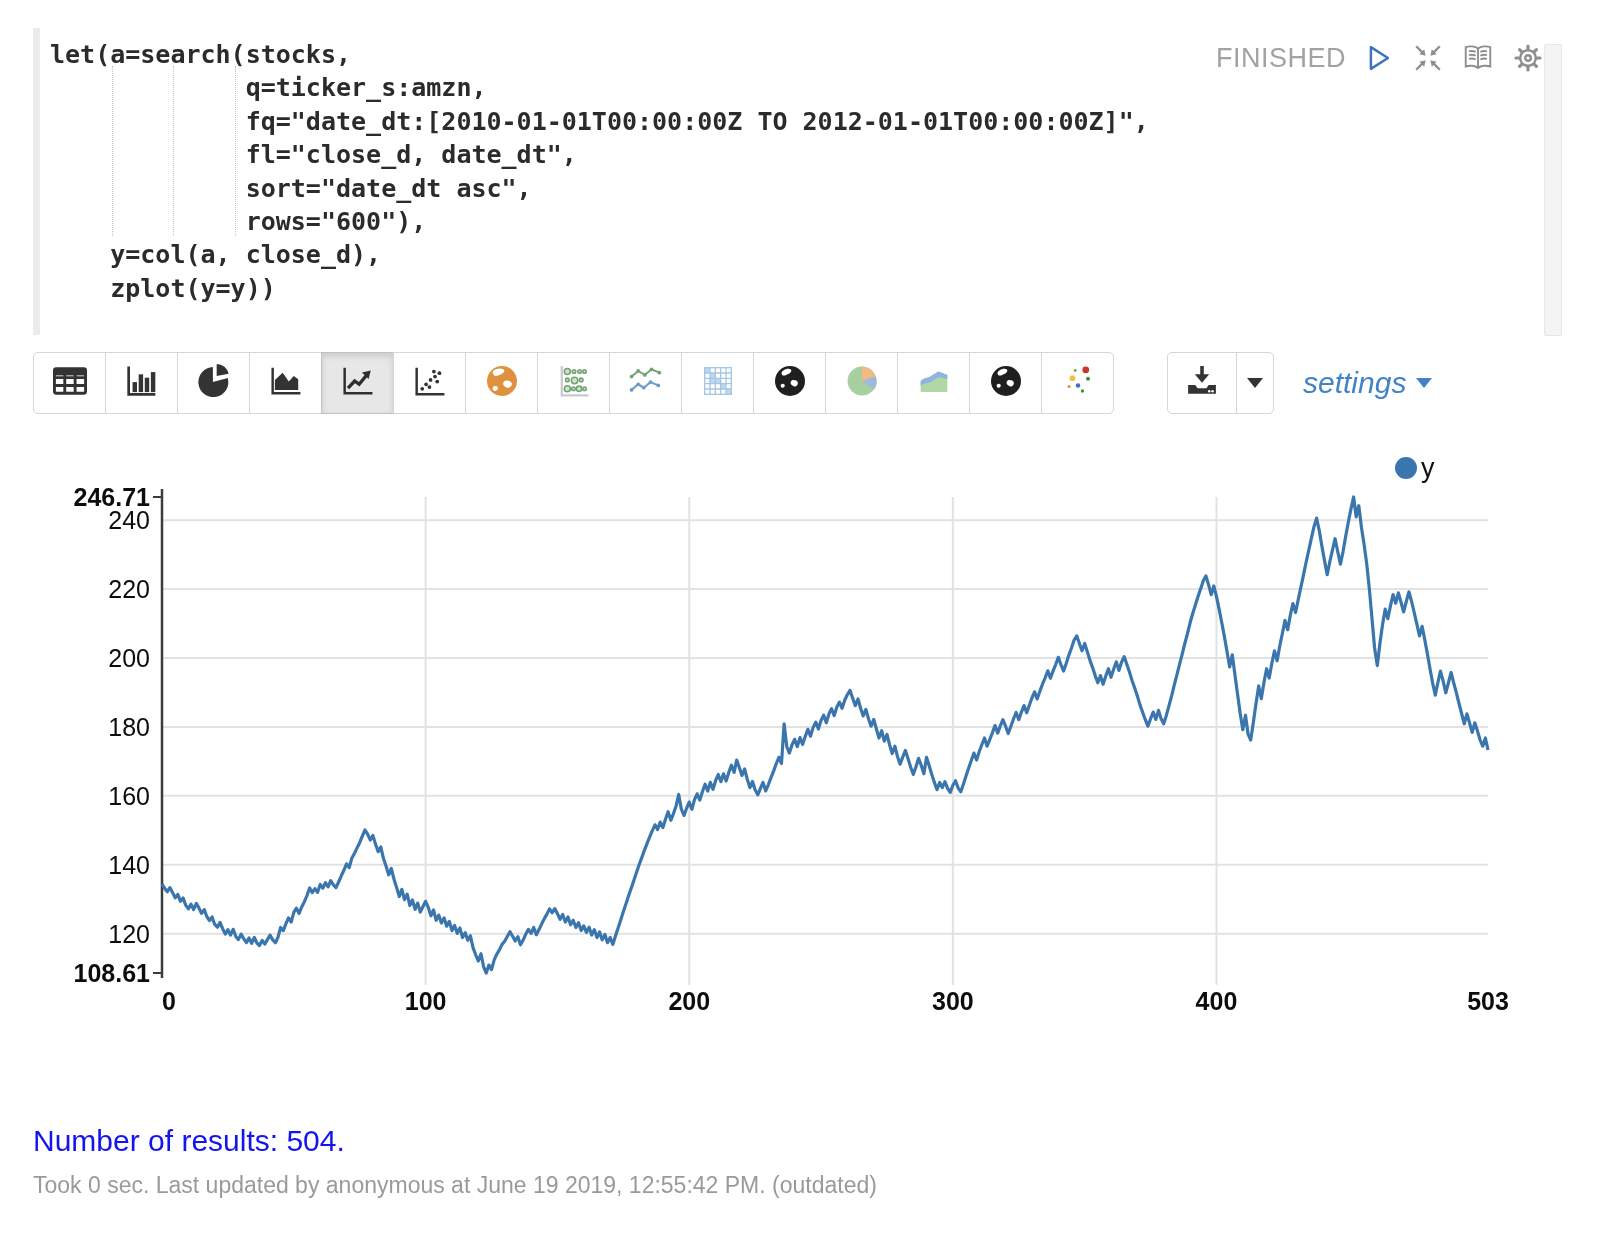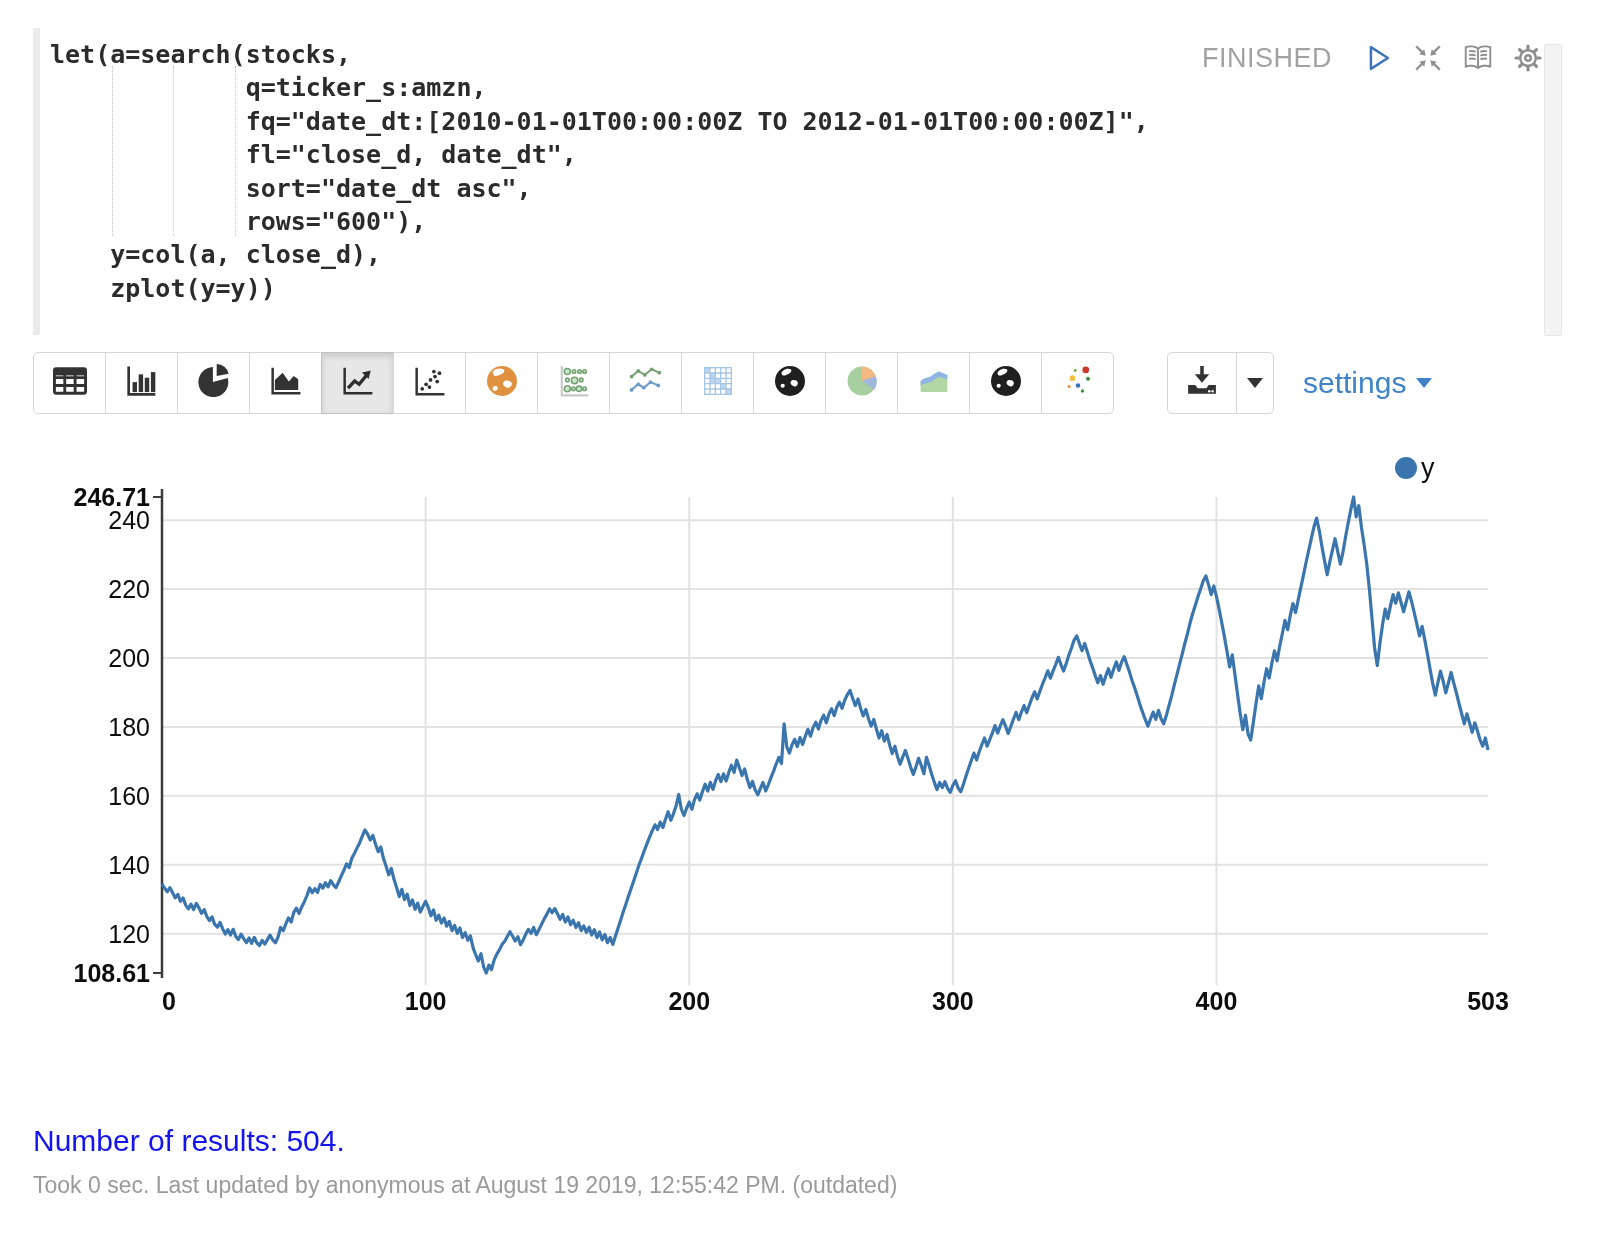--- a/index.html
+++ b/index.html
@@ -12,39 +12,39 @@
   #code-editor{left:50px;top:38px;margin:0;
        font-family:"DejaVu Sans Mono","Liberation Mono",monospace;
        font-size:25px;line-height:33.4px;font-weight:bold;color:#2b2b2b;
        white-space:pre;}
   .indent-guide{width:0;border-left:1px dotted #c4c4c4;top:66px;height:170px;}
   #guide1{left:112px;} #guide2{left:173px;} #guide3{left:235px;}
   #code-scrollbar{left:1544px;top:44px;width:16px;height:290px;background:#f4f4f4;
        border:1px solid #e7e7e7;border-radius:2px;}
 
   #para-controls{top:38px;right:66px;height:40px;display:flex;align-items:center;gap:14px;}
-  #status-label{font-size:27px;color:#a2a2a2;letter-spacing:.5px;margin-right:14px;}
+  #status-label{font-size:27px;color:#a2a2a2;letter-spacing:.5px;}
   .ctl{width:36px;height:36px;display:inline-flex;align-items:center;justify-content:center;cursor:pointer;}
   .ctl svg{width:34px;height:34px;}
 
   
   #toolbar{left:33px;top:352px;display:flex;}
   .btn{width:73px;height:62px;background:#fff;border:1px solid #d6d6d6;margin-left:-1px;
        display:flex;align-items:center;justify-content:center;cursor:pointer;box-sizing:border-box;}
   .btn:first-child{border-top-left-radius:5px;border-bottom-left-radius:5px;margin-left:0;}
   .btn:last-child{border-top-right-radius:5px;border-bottom-right-radius:5px;}
   .btn.selected{background:#e7e7e7;box-shadow:inset 0 3px 6px rgba(0,0,0,.13);border-color:#c2c2c2;}
   .btn svg{width:40px;height:40px;}
   #download-group{left:1167px;top:352px;display:flex;}
   #download-group .btn{width:70px;}
   #download-group .btn.caret-btn{width:38px;}
   .caret{width:0;height:0;border-left:8px solid transparent;border-right:8px solid transparent;
        border-top:10px solid #333;}
   #settings-link{left:1303px;top:366px;font-size:30px;color:#4083c9;cursor:pointer;
-       display:flex;align-items:center;gap:10px;}
+       display:flex;align-items:center;gap:10px;font-style:italic;}
   #settings-link .caret{border-top-color:#4083c9;}
 
   
   #chart-wrap{left:0;top:440px;width:1612px;height:585px;}
   
   #results-line{left:33px;top:1124px;font-size:30px;color:#1414ee;}
   #footer-line{left:33px;top:1172px;font-size:23px;color:#9a9a9a;}
 </style>
 </head>
 <body>
@@ -318,13 +318,13 @@
       <text x="1216.4731610337972" y="570" font-family="&quot;Liberation Sans&quot;,sans-serif" font-size="25" fill="#0d0d0d" text-anchor="middle" font-weight="bold">400</text>
       <text x="1488" y="570" font-family="&quot;Liberation Sans&quot;,sans-serif" font-size="25" fill="#0d0d0d" text-anchor="middle" font-weight="bold">503</text>
       <path d="M162.0 443.8 L164.6 448.2 L167.3 451.7 L169.9 447.6 L172.5 452.4 L175.2 457.9 L177.8 454.4 L180.5 461.3 L183.1 457.9 L185.7 465.1 L188.4 468.9 L191.0 464.1 L193.6 469.6 L196.3 463.4 L198.9 467.9 L201.5 473.4 L204.2 469.6 L206.8 476.5 L209.5 480.6 L212.1 476.9 L214.7 484.4 L217.4 487.2 L220.0 482.4 L222.6 488.6 L225.3 494.1 L227.9 489.6 L230.5 495.1 L233.2 489.3 L235.8 496.5 L238.4 499.6 L241.1 494.1 L243.7 498.6 L246.4 502.7 L249.0 497.9 L251.6 503.4 L254.3 497.5 L256.9 503.0 L259.5 505.5 L262.2 500.3 L264.8 504.1 L267.4 499.6 L270.1 495.1 L272.7 499.9 L275.4 502.7 L278.0 497.2 L280.6 487.5 L283.3 490.6 L285.9 483.7 L288.5 477.9 L291.2 482.0 L293.8 472.4 L296.4 468.2 L299.1 473.4 L301.7 466.9 L304.4 461.7 L307.0 455.5 L309.6 447.9 L312.3 452.7 L314.9 448.6 L317.5 452.4 L320.2 444.5 L322.8 448.2 L325.4 442.7 L328.1 446.9 L330.7 440.7 L333.4 444.8 L336.0 447.6 L338.6 442.0 L341.3 435.8 L343.9 430.3 L346.5 423.8 L349.2 427.6 L351.8 418.3 L354.4 413.4 L357.1 407.9 L359.7 402.7 L362.3 396.2 L365.0 390.0 L367.6 394.1 L370.3 400.0 L372.9 395.5 L375.5 404.1 L378.2 411.7 L380.8 406.9 L383.4 418.3 L386.1 426.2 L388.7 434.8 L391.3 428.3 L394.0 439.3 L396.6 447.6 L399.3 456.5 L401.9 449.3 L404.5 459.6 L407.2 454.1 L409.8 465.5 L412.4 460.0 L415.1 469.3 L417.7 463.1 L420.3 472.0 L423.0 466.5 L425.6 461.3 L428.3 467.5 L430.9 475.8 L433.5 470.0 L436.2 480.3 L438.8 475.1 L441.4 483.1 L444.1 477.9 L446.7 486.2 L449.3 481.3 L452.0 490.6 L454.6 485.5 L457.3 493.4 L459.9 487.9 L462.5 497.5 L465.2 492.7 L467.8 500.3 L470.4 495.8 L473.1 507.9 L475.7 514.8 L478.3 521.0 L481.0 513.7 L483.6 526.8 L486.3 533.0 L488.9 525.1 L491.5 529.6 L494.2 519.9 L496.8 514.1 L499.4 509.9 L502.1 504.4 L504.7 501.3 L507.3 496.5 L510.0 491.7 L512.6 496.2 L515.2 501.0 L517.9 496.8 L520.5 504.8 L523.2 499.9 L525.8 494.1 L528.4 489.3 L531.1 493.4 L533.7 487.5 L536.3 494.8 L539.0 489.6 L541.6 484.1 L544.2 478.9 L546.9 474.1 L549.5 468.9 L552.2 472.7 L554.8 468.6 L557.4 473.7 L560.1 479.3 L562.7 474.4 L565.3 482.0 L568.0 476.9 L570.6 484.8 L573.2 480.3 L575.9 487.5 L578.5 482.7 L581.2 490.6 L583.8 485.8 L586.4 492.4 L589.1 487.2 L591.7 495.1 L594.3 489.6 L597.0 497.5 L599.6 492.0 L602.2 499.9 L604.9 494.4 L607.5 502.7 L610.2 497.5 L612.8 504.4 L615.4 496.2 L618.1 487.9 L620.7 480.0 L623.3 471.7 L626.0 463.8 L628.6 455.8 L631.2 448.2 L633.9 440.3 L636.5 432.4 L639.1 424.8 L641.8 417.6 L644.4 410.3 L647.1 403.4 L649.7 396.9 L652.3 390.7 L655.0 384.8 L657.6 389.6 L660.2 382.1 L662.9 387.6 L665.5 379.3 L668.1 371.7 L670.8 380.3 L673.4 373.8 L676.1 365.9 L678.7 354.5 L681.3 369.0 L684.0 375.5 L686.6 368.3 L689.2 362.1 L691.9 369.3 L694.5 359.7 L697.1 353.8 L699.8 360.0 L702.4 351.7 L705.1 344.2 L707.7 351.0 L710.3 342.4 L713.0 349.3 L715.6 340.7 L718.2 334.5 L720.9 341.7 L723.5 333.8 L726.1 341.0 L728.8 332.4 L731.4 325.2 L734.1 332.4 L736.7 320.0 L739.3 327.6 L742.0 335.5 L744.6 329.0 L747.2 339.0 L749.9 347.6 L752.5 341.4 L755.1 349.7 L757.8 354.8 L760.4 348.3 L763.0 342.4 L765.7 351.0 L768.3 344.8 L771.0 337.6 L773.6 331.1 L776.2 323.8 L778.9 317.3 L781.5 323.5 L784.1 283.8 L786.8 306.9 L789.4 313.1 L792.0 304.9 L794.7 299.3 L797.3 306.6 L800.0 297.6 L802.6 304.5 L805.2 296.6 L807.9 289.3 L810.5 296.2 L813.1 287.6 L815.8 282.1 L818.4 289.0 L821.0 280.4 L823.7 275.2 L826.3 282.8 L829.0 273.8 L831.6 268.7 L834.2 275.6 L836.9 266.9 L839.5 262.1 L842.1 268.3 L844.8 260.0 L847.4 254.5 L850.0 250.4 L852.7 258.3 L855.3 265.6 L858.0 259.0 L860.6 268.3 L863.2 275.9 L865.9 269.4 L868.5 278.7 L871.1 286.2 L873.8 279.4 L876.4 289.0 L879.0 298.0 L881.7 290.7 L884.3 301.1 L887.0 294.5 L889.6 304.9 L892.2 313.5 L894.9 306.2 L897.5 316.6 L900.1 324.2 L902.8 316.9 L905.4 310.4 L908.0 318.6 L910.7 327.3 L913.3 334.5 L915.9 326.9 L918.6 318.3 L921.2 325.2 L923.9 333.8 L926.5 317.3 L929.1 325.5 L931.8 334.5 L934.4 342.4 L937.0 349.7 L939.7 342.4 L942.3 347.6 L944.9 341.7 L947.6 348.3 L950.2 352.4 L952.9 345.2 L955.5 340.7 L958.1 347.9 L960.8 351.7 L963.4 344.2 L966.0 335.9 L968.7 328.0 L971.3 320.4 L973.9 313.1 L976.6 320.0 L979.2 311.8 L981.9 304.5 L984.5 298.0 L987.1 306.2 L989.8 299.3 L992.4 292.8 L995.0 285.6 L997.7 293.1 L1000.3 285.9 L1002.9 279.7 L1005.6 286.2 L1008.2 293.5 L1010.9 286.2 L1013.5 279.0 L1016.1 272.5 L1018.8 279.7 L1021.4 272.1 L1024.0 265.6 L1026.7 272.8 L1029.3 265.2 L1031.9 258.0 L1034.6 251.8 L1037.2 259.0 L1039.8 251.4 L1042.5 244.2 L1045.1 238.0 L1047.8 230.8 L1050.4 238.3 L1053.0 231.1 L1055.7 224.5 L1058.3 217.3 L1060.9 224.5 L1063.6 231.1 L1066.2 223.5 L1068.8 215.2 L1071.5 208.0 L1074.1 200.1 L1076.8 195.9 L1079.4 203.5 L1082.0 210.8 L1084.7 203.5 L1087.3 211.8 L1089.9 220.1 L1092.6 227.6 L1095.2 235.6 L1097.8 242.8 L1100.5 235.6 L1103.1 244.2 L1105.8 235.9 L1108.4 228.7 L1111.0 237.3 L1113.7 229.0 L1116.3 221.8 L1118.9 230.4 L1121.6 222.1 L1124.2 216.6 L1126.8 224.2 L1129.5 232.1 L1132.1 240.7 L1134.8 248.3 L1137.4 256.3 L1140.0 264.9 L1142.7 272.5 L1145.3 279.7 L1147.9 286.2 L1150.6 278.7 L1153.2 272.1 L1155.8 279.4 L1158.5 270.4 L1161.1 278.7 L1163.7 283.8 L1166.4 275.2 L1169.0 265.6 L1171.7 255.6 L1174.3 244.9 L1176.9 234.9 L1179.6 224.2 L1182.2 214.2 L1184.8 203.5 L1187.5 193.5 L1190.1 182.8 L1192.7 173.5 L1195.4 164.9 L1198.0 156.6 L1200.7 148.7 L1203.3 140.8 L1205.9 136.0 L1208.6 144.9 L1211.2 154.6 L1213.8 146.0 L1216.5 156.6 L1219.1 169.1 L1221.7 182.2 L1224.4 196.6 L1227.0 211.5 L1229.7 227.0 L1232.3 214.9 L1234.9 234.5 L1237.6 254.5 L1240.2 273.5 L1242.8 289.7 L1245.5 275.2 L1248.1 294.2 L1250.7 300.0 L1253.4 282.1 L1256.0 263.5 L1258.7 245.9 L1261.3 258.7 L1263.9 242.8 L1266.6 228.7 L1269.2 238.0 L1271.8 223.5 L1274.5 210.8 L1277.1 220.8 L1279.7 206.3 L1282.4 193.2 L1285.0 180.4 L1287.7 189.7 L1290.3 175.3 L1292.9 163.5 L1295.6 172.5 L1298.2 159.7 L1300.8 147.7 L1303.5 134.9 L1306.1 122.2 L1308.7 110.5 L1311.4 98.1 L1314.0 86.7 L1316.6 78.1 L1319.3 90.8 L1321.9 106.3 L1324.6 121.1 L1327.2 134.6 L1329.8 121.8 L1332.5 109.8 L1335.1 98.7 L1337.7 111.5 L1340.4 124.2 L1343.0 111.8 L1345.6 96.7 L1348.3 82.2 L1350.9 69.1 L1353.6 57.0 L1356.2 77.0 L1358.8 65.7 L1361.5 87.7 L1364.1 104.6 L1366.7 123.6 L1369.4 149.4 L1372.0 178.7 L1374.6 208.0 L1377.3 225.6 L1379.9 203.5 L1382.6 184.2 L1385.2 169.1 L1387.8 178.7 L1390.5 165.6 L1393.1 154.6 L1395.7 163.2 L1398.4 152.9 L1401.0 162.2 L1403.6 171.8 L1406.3 161.5 L1408.9 151.8 L1411.6 161.5 L1414.2 172.5 L1416.8 183.9 L1419.5 195.9 L1422.1 186.3 L1424.7 199.4 L1427.4 213.9 L1430.0 228.7 L1432.6 242.8 L1435.3 255.2 L1437.9 242.5 L1440.5 231.1 L1443.2 241.4 L1445.8 252.8 L1448.5 242.5 L1451.1 232.5 L1453.7 242.8 L1456.4 252.8 L1459.0 263.5 L1461.6 273.5 L1464.3 283.8 L1466.9 273.8 L1469.5 282.8 L1472.2 292.4 L1474.8 282.8 L1477.5 291.1 L1480.1 300.0 L1482.7 306.2 L1485.4 298.0 L1488.0 310.0 " fill="none" stroke="#3a76ad" stroke-width="3.2" stroke-linejoin="round"></path>
       <g>
         <circle cx="1406" cy="28" r="11" fill="#3a76ad"></circle>
         <text x="1421" y="37" font-family="&quot;Liberation Sans&quot;,sans-serif" font-size="27" fill="#111">y</text>
       </g>
     </svg></div>
 
 <div class="abs" id="results-line">Number of results: 504.</div>
-<div class="abs" id="footer-line">Took 0 sec. Last updated by anonymous at August 19 2019, 12:55:42 PM. (outdated)</div>
+<div class="abs" id="footer-line">Took 0 sec. Last updated by anonymous at June 19 2019, 12:55:42 PM. (outdated)</div>
 
 </body></html>

